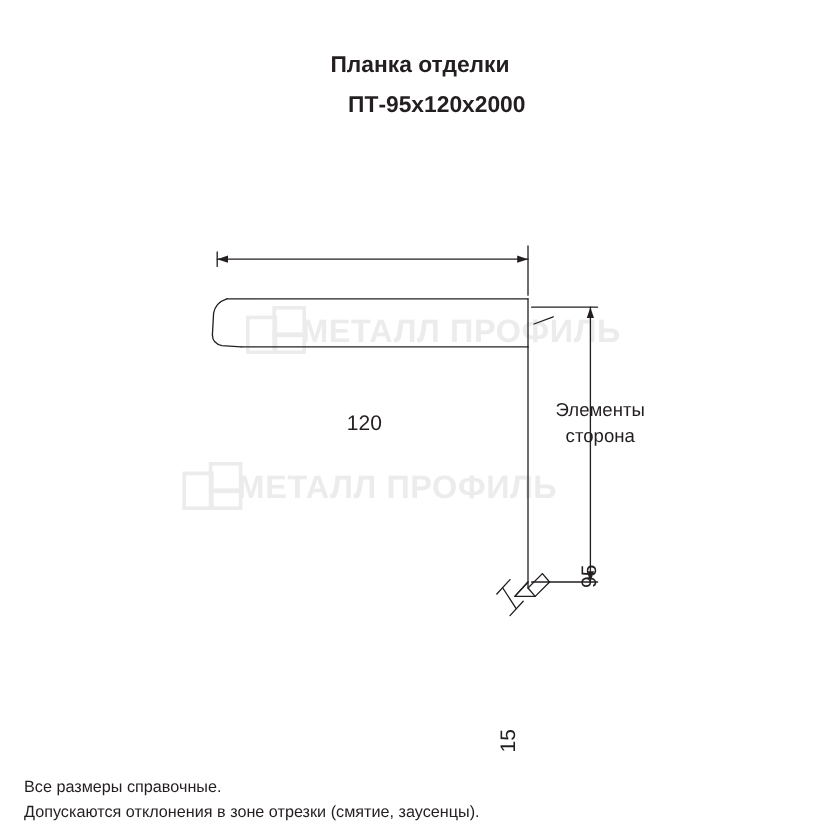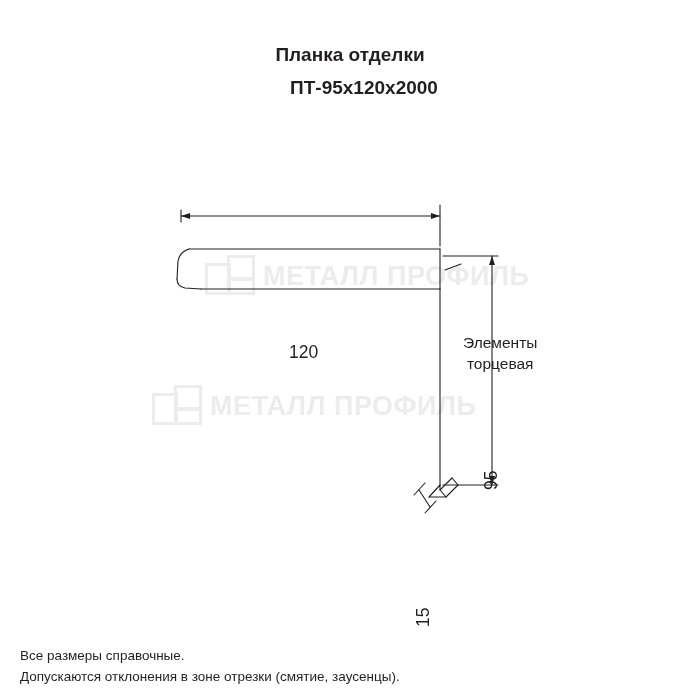--- a/index.html
+++ b/index.html
@@ -44,21 +44,20 @@
     font-weight: bold;
     margin-top: 12px;
     line-height: 1.1;
     margin-left: 28px;
   }
   
   .watermark {
     position: absolute;
     display: flex;
     align-items: center;
-    gap: 12px;
     opacity: 1;
     pointer-events: none;
   }
   .wm-1 { left: 205px; top: 255px; }
   .wm-2 { left: 152px; top: 385px; }
   .wm-mark {
     width: 46px;
     height: 42px;
     position: relative;
   }
@@ -181,21 +180,21 @@
         <path d="M 461 114 L 445 120"></path>
       </g>
     </svg>
 
     <div class="dim-label lbl-120">120</div>
     <div class="dim-label lbl-95">95</div>
     <div class="dim-label lbl-15">15</div>
 
     <div class="lbl-face">
       <div>Элементы</div>
-      <div>торцевая</div>
+      <div>сторона</div>
     </div>
   </div>
 
   <div class="footnotes">
     <div>Все размеры справочные.</div>
     <div>Допускаются отклонения в зоне отрезки (смятие, заусенцы).</div>
   </div>
 
 </div>
 

